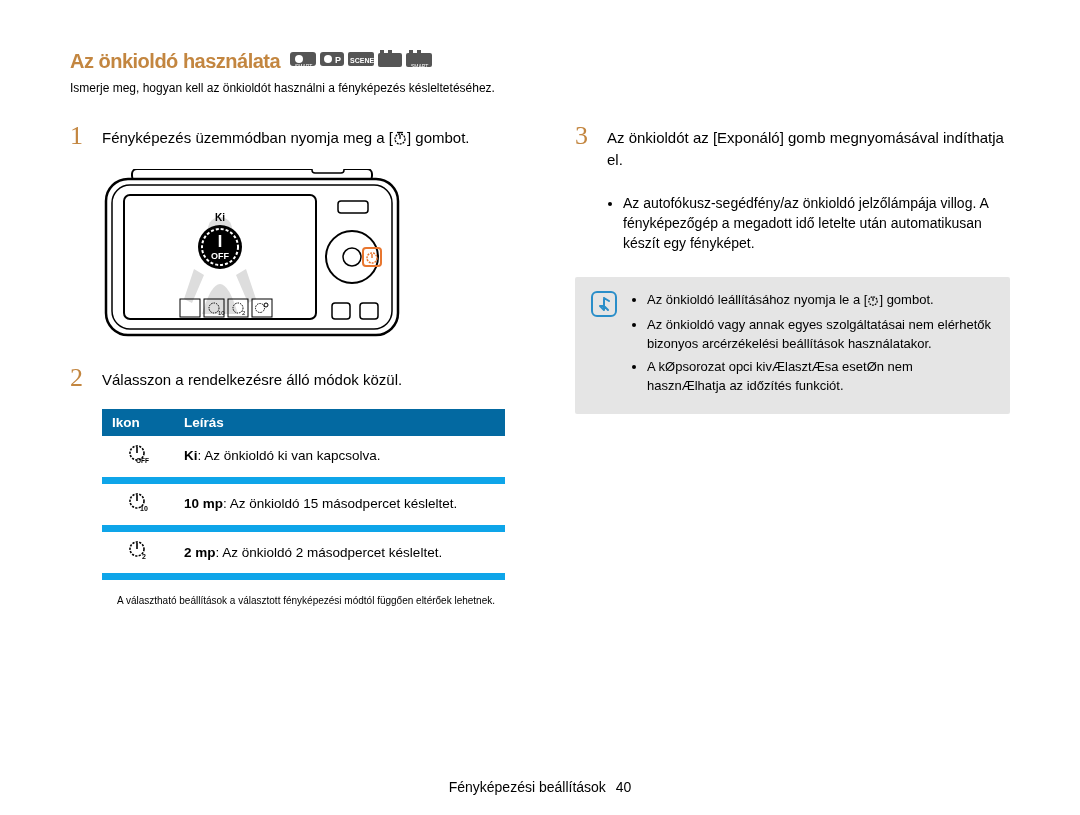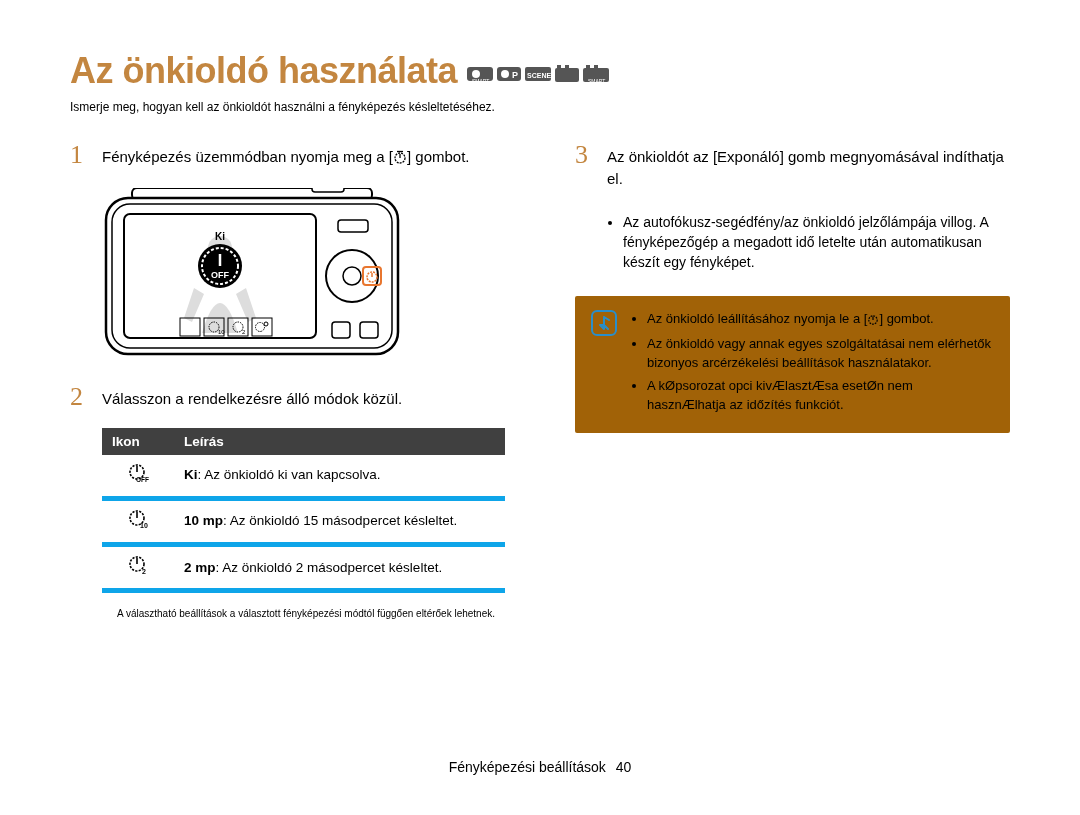--- a/index.html
+++ b/index.html
@@ -12,21 +12,21 @@
     box-sizing: border-box;
     padding: 50px 70px 0 70px;
     position: relative;
   }
   .title-row {
     display: flex;
     align-items: baseline;
     gap: 10px;
   }
   .title {
-    font-size: 36px;
+    font-size: 20px;
     font-weight: bold;
     color: #c38640;
     letter-spacing: -0.5px;
   }
   .mode-icons {
     display: flex;
     gap: 4px;
     align-items: center;
     padding-bottom: 4px;
   }
@@ -84,66 +84,66 @@
   }
 
   
   table.opts {
     border-collapse: collapse;
     width: 100%;
     margin-top: 6px;
     font-size: 13.5px;
   }
   table.opts th {
-    background: #404040;
+    background: #0369a1;
     color: #fff;
     font-weight: bold;
     text-align: left;
     padding: 6px 10px;
     border: none;
   }
   table.opts th:first-child { width: 52px; }
   table.opts td {
     padding: 8px 10px;
-    border-bottom: 5px solid #0ea5e9;
+    border-bottom: 7px solid #0ea5e9;
     vertical-align: middle;
     line-height: 1.35;
   }
   table.opts td.ico { text-align:center; }
 
   .footnote {
     margin: 14px 0 0 47px;
     font-size: 10px;
     color: #000;
     line-height: 1.4;
   }
 
   
   .note-box {
     display: flex;
     gap: 14px;
-    background: #a16207;
+    background: #e5e5e5;
     border-radius: 2px;
     padding: 14px 16px;
     margin-top: 22px;
   }
   .note-icon {
     flex-shrink: 0;
   }
   .note-list {
     margin: 0;
     padding-left: 16px;
     font-size: 13px;
     line-height: 1.45;
   }
   .note-list li { margin-bottom: 4px; }
 
   .page-footer {
     position: absolute;
-    bottom: 40px;
+    bottom: 20px;
     left: 0; right: 0;
     text-align: center;
     font-size: 14px;
     color: #000;
   }
   .page-footer .num { margin-left: 6px; }
 </style>
 </head>
 <body>
 

